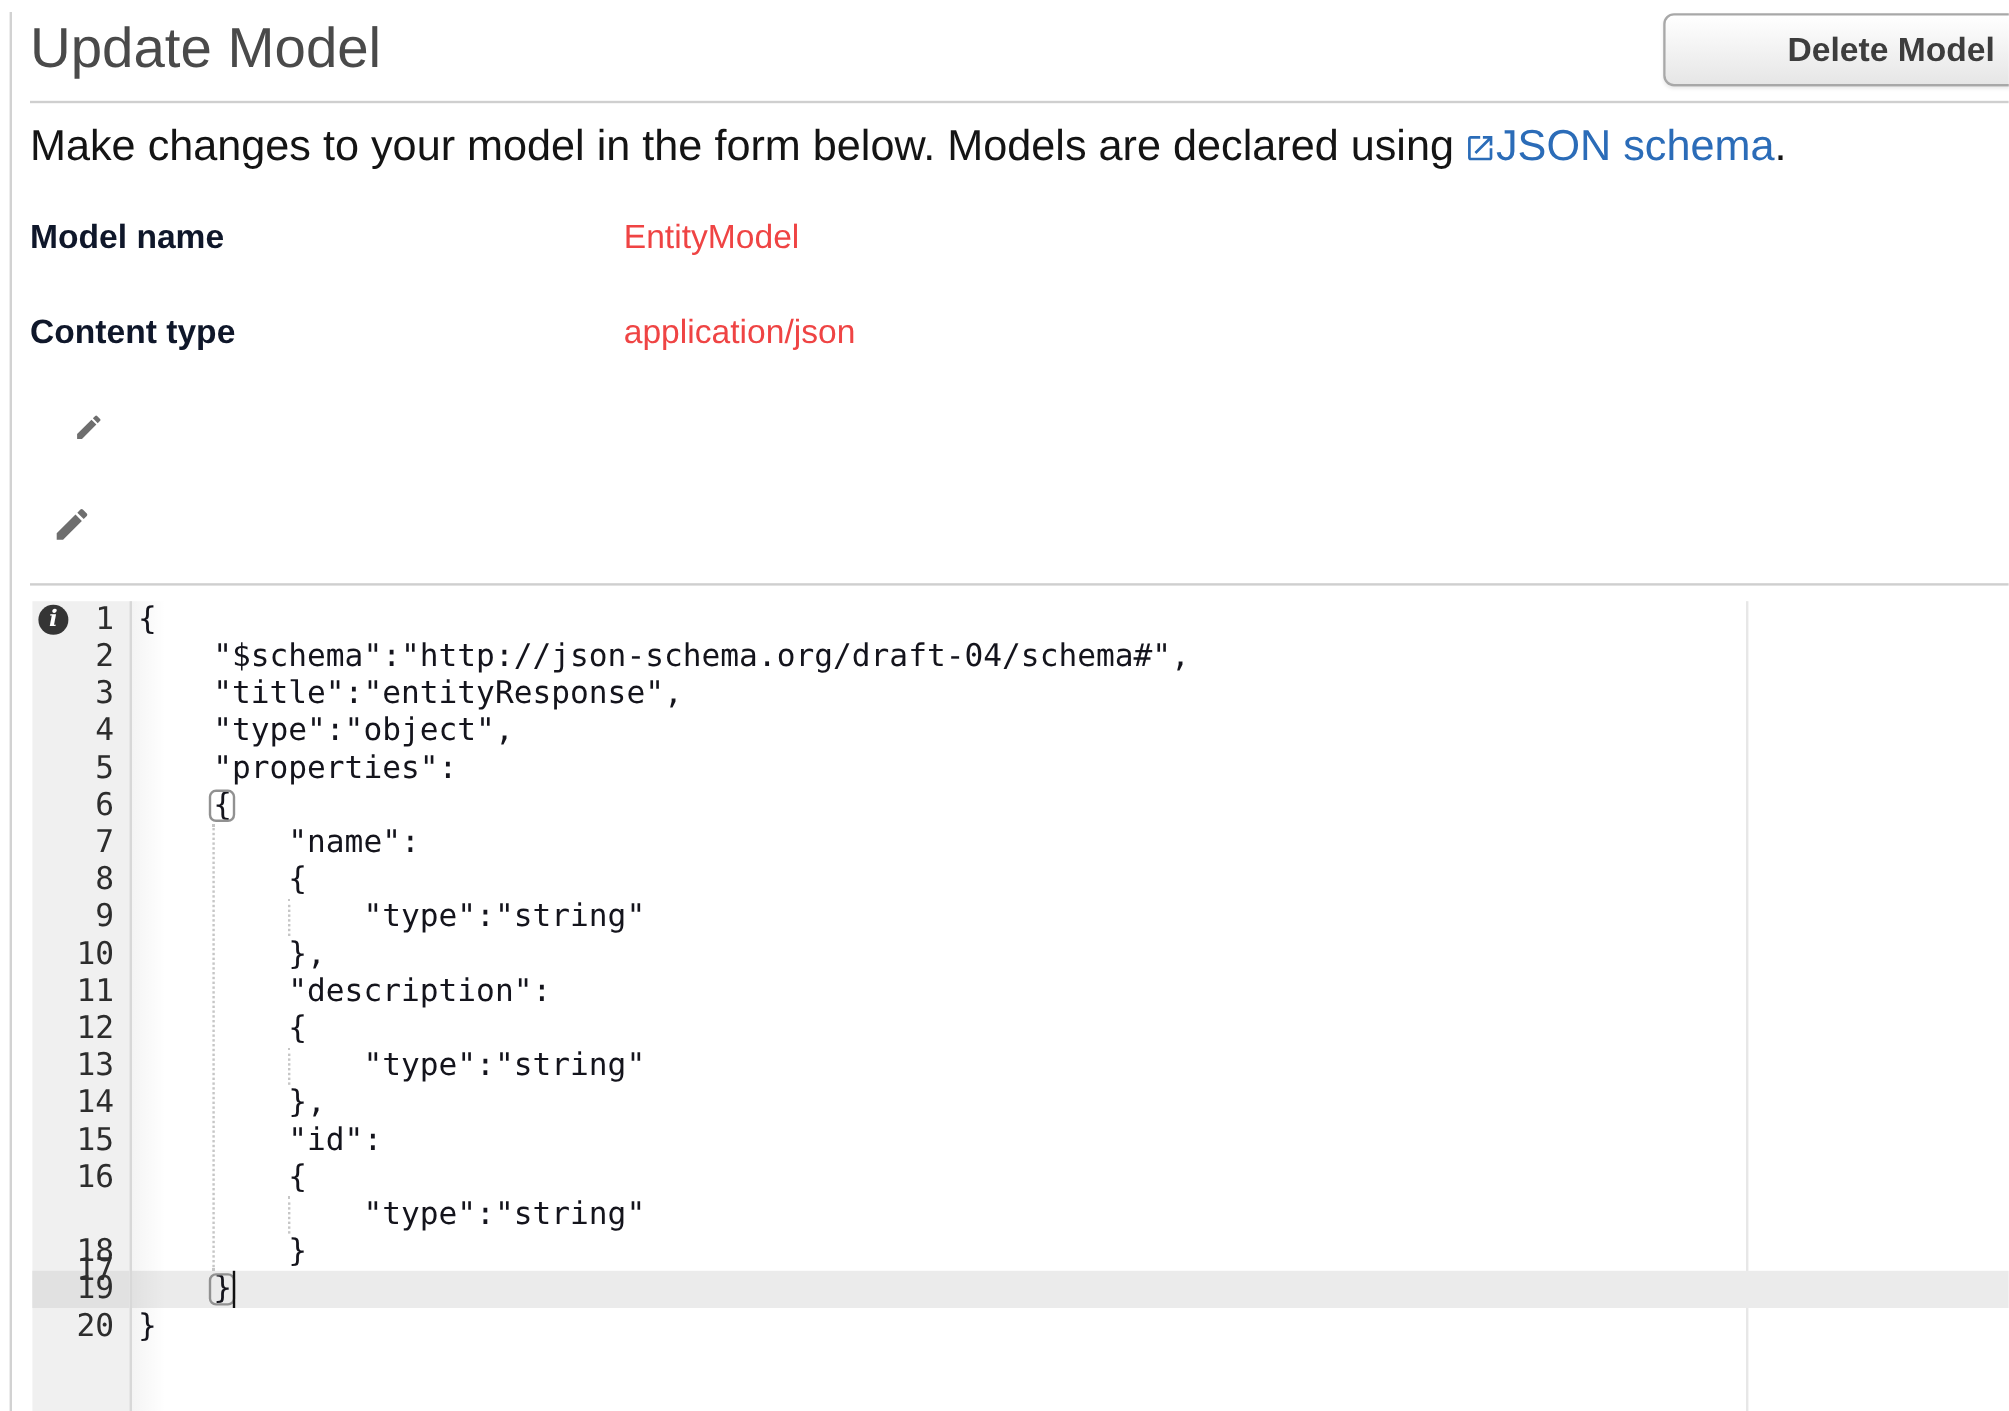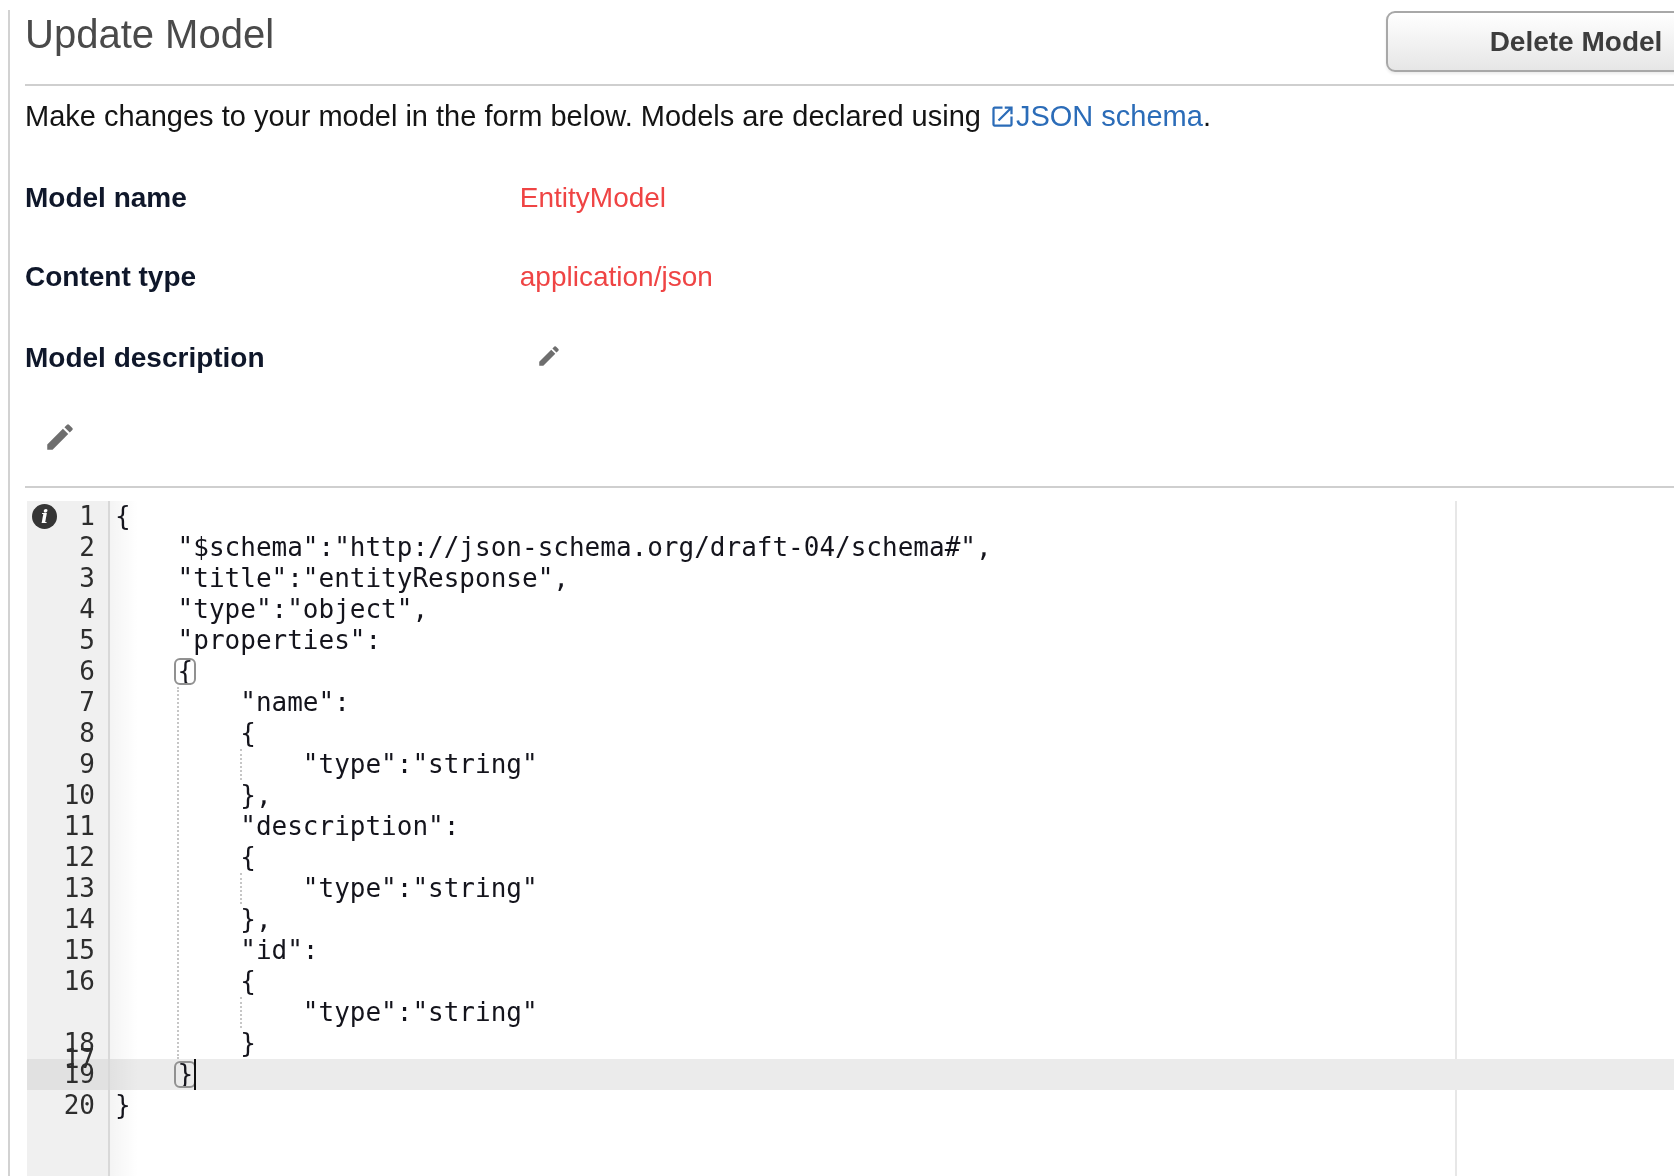--- a/index.html
+++ b/index.html
@@ -2,32 +2,32 @@
 <html><head>
 <meta charset="utf-8">
 <style>
   html,body{margin:0;padding:0;}
   body{
     width:1674px;height:1176px;position:relative;overflow:hidden;
     background:#ffffff;color:#1a1a1a;
     font-family:"Liberation Sans","DejaVu Sans",sans-serif;
   }
   .left-border{position:absolute;left:8px;top:10px;width:2px;height:1166px;background:#d2d2d2;}
-  .page-title{position:absolute;left:25px;top:12px;font-size:40px;font-weight:400;color:#4a4a4a;}
+  .page-title{position:absolute;left:25px;top:12px;font-size:47px;font-weight:400;color:#4a4a4a;}
   .delete-btn{
     position:absolute;left:1386px;top:11px;width:380px;height:61px;
     border:2px solid #a8a8a8;border-radius:9px;box-sizing:border-box;
     background:linear-gradient(#ffffff,#e6e6e6);
     font-size:28px;font-weight:bold;color:#3d3d3d;text-align:center;line-height:57px;
     box-shadow:0 2px 3px rgba(0,0,0,0.08);cursor:pointer;
   }
   .divider{position:absolute;left:25px;width:1649px;height:2px;background:#cfcfcf;}
   .divider-1{top:84px;}
   .divider-2{top:486px;}
-  .intro{position:absolute;left:25px;top:100px;font-size:29px;color:#141414;white-space:nowrap;}
+  .intro{position:absolute;left:25px;top:100px;font-size:36px;color:#141414;white-space:nowrap;}
   .intro a{color:#2b6cb8;text-decoration:none;}
   .ext-icon{display:inline-block;width:27px;height:27px;vertical-align:-4px;margin-left:8px;}
   .form-row{position:absolute;left:25px;height:36px;font-size:28px;}
   .row-1{top:182px;}
   .row-2{top:261px;}
   .row-3{top:342px;}
   .f-label{display:inline-block;width:467px;text-align:left;font-weight:bold;color:#0f172a;vertical-align:top;}
   .f-value{display:inline-block;margin-left:20px;color:#ef4444;vertical-align:top;}
   .pencil-sm{display:inline-block;width:26px;height:26px;margin-left:16px;vertical-align:-2px;cursor:pointer;}
   .section-heading{position:absolute;left:25px;top:415px;font-size:41px;font-weight:400;color:#4a4a4a;}
@@ -85,21 +85,20 @@
   <span class="f-label">Model name</span>
   <span class="f-value">EntityModel</span>
 </div>
 
 <div class="form-row row-2">
   <span class="f-label">Content type</span>
   <span class="f-value">application/json</span>
 </div>
 
 <div class="form-row row-3">
-  <span class="f-label">Model description</span>
   <span class="f-value"><span class="pencil-sm"><svg viewBox="0 0 24 24" width="26" height="26">
           <path fill="#6e6e6e" d="M3 17.25V21h3.75L17.81 9.94l-3.75-3.75L3 17.25zM20.71 7.04c.39-.39.39-1.02 0-1.41l-2.34-2.34a.9959.9959 0 0 0-1.41 0l-1.83 1.83 3.75 3.75 1.83-1.83z"></path>
         </svg></span></span>
 </div>
 
 <div class="section-heading"><span class="pencil-lg"><svg viewBox="0 0 24 24" width="34" height="34">
         <path fill="#6e6e6e" d="M3 17.25V21h3.75L17.81 9.94l-3.75-3.75L3 17.25zM20.71 7.04c.39-.39.39-1.02 0-1.41l-2.34-2.34a.9959.9959 0 0 0-1.41 0l-1.83 1.83 3.75 3.75 1.83-1.83z"></path>
       </svg></span></div>
 
 <div class="divider divider-2"></div>

